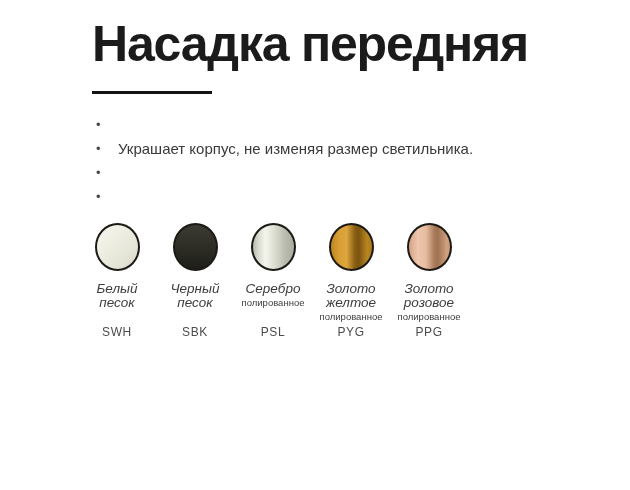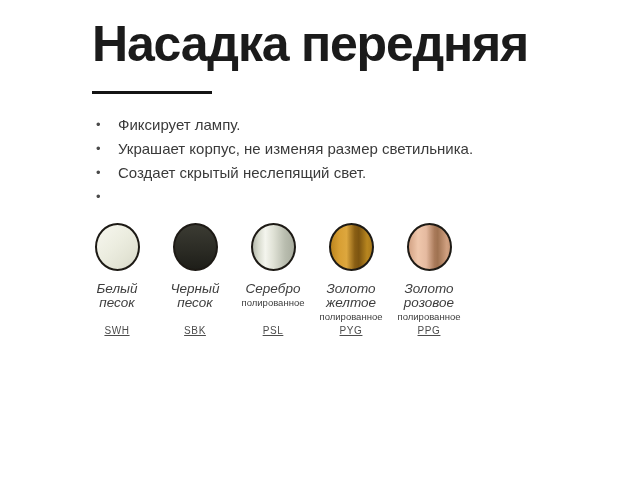--- a/index.html
+++ b/index.html
@@ -93,46 +93,43 @@
     text-align: center;
     font-style: italic;
   }
   .swatch-note {
     margin-top: 2px;
     font-size: 9.5px;
     line-height: 10px;
     color: #3d3d3d;
   }
   .swatch-code {
-    font-size: 10px;
+    font-size: 12px;
     letter-spacing: 0.6px;
     color: #4c4c4c;
     text-align: center;
-    text-decoration: underline;
   }
 </style>
 </head>
 <body>
 
 <div class="page">
   <h1 class="title">Насадка передняя</h1>
   <div class="divider"></div>
 
   <ul class="features">
       <li class="feature">
     <span class="bullet-dot">•</span>
-    <span class="feature-text">Фиксирует лампу.</span>
   </li>
       <li class="feature">
     <span class="bullet-dot">•</span>
     <span class="feature-text">Украшает корпус, не изменяя размер светильника.</span>
   </li>
       <li class="feature">
     <span class="bullet-dot">•</span>
-    <span class="feature-text">Создает скрытый неслепящий свет.</span>
   </li>
       <li class="feature">
     <span class="bullet-dot">•</span>
   </li>
     </ul>
 
   <div class="swatch-row">
       <div class="swatch-col">
     <div class="swatch-circle" style="background: linear-gradient(135deg, rgb(247, 247, 239) 0%, rgb(236, 237, 224) 45%, rgb(228, 229, 214) 70%, rgb(214, 215, 200) 100%); border-color: rgb(29, 26, 21);"></div>
     <div class="swatch-label-box">

